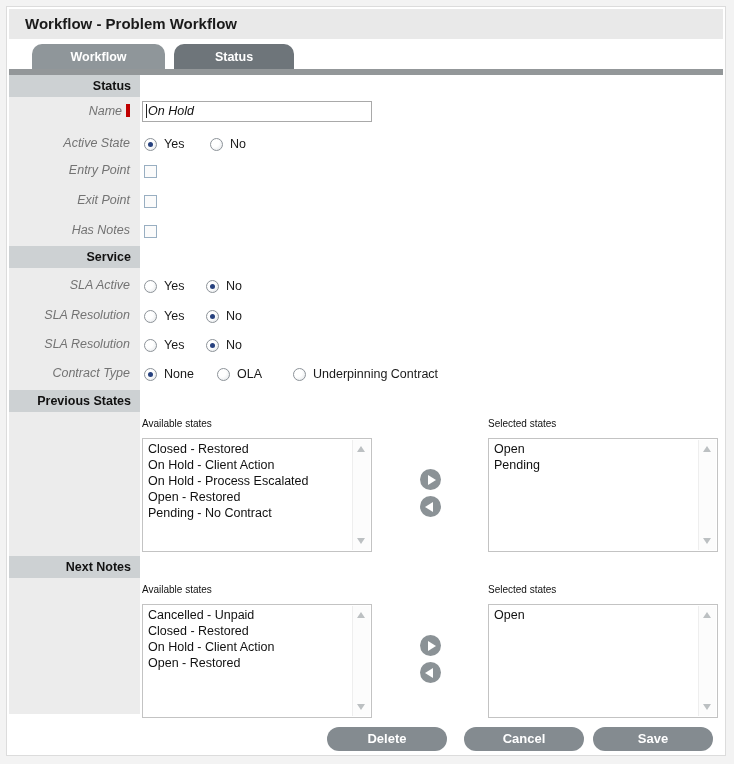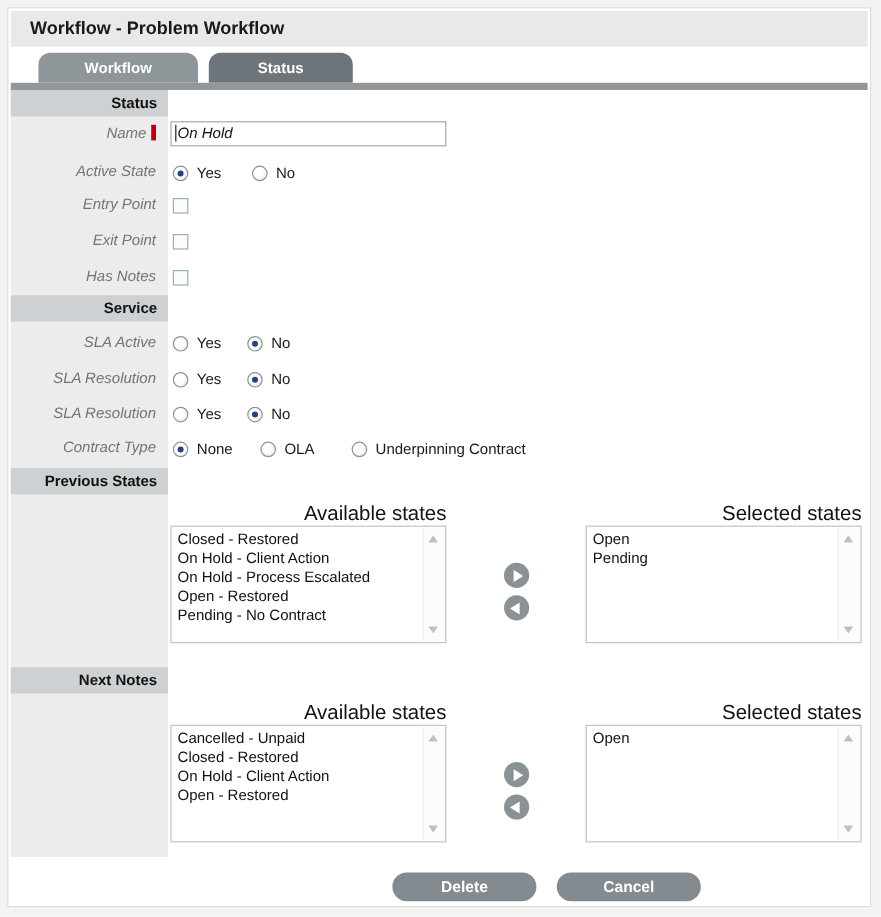--- a/index.html
+++ b/index.html
@@ -64,23 +64,23 @@
   .radio.checked::after {
     content:""; position:absolute; left:3px; top:3px; width:5px; height:5px;
     border-radius:50%; background:#27417e;
   }
   .checkbox {
     width:13px; height:13px;
     border:1px solid #99afc2; background:#fbfbfb;
     box-sizing:border-box; flex:0 0 auto;
   }
   .optlabel { font-size:12.5px; color:#1a1a1a; }
-  .listlabel { position:absolute; width:230px; text-align:right; font-size:17px; color:#111; }
+  .listlabel { position:absolute; width:230px; text-align:left; font-size:10px; color:#111; }
   .listbox {
-    position:absolute; width:230px; height:98px;
+    position:absolute; width:230px; height:114px;
     border:1px solid #c3c3c3; background:#fff; box-sizing:border-box;text-decoration:underline;
   }
   .items { position:absolute; left:3px; top:2px; right:20px; bottom:2px; overflow:hidden; }
   .opt { font-size:12.5px; line-height:16px; white-space:nowrap; color:#111; padding-left:2px; }
   .sb {
     position:absolute; top:1px; bottom:1px; right:1px; width:17px;
     background:#fcfcfc; border-left:1px solid #eeeeee;
   }
   .sb-up {
     position:absolute; top:6px; left:4px; width:0; height:0;
@@ -276,14 +276,15 @@
         <div class="opt">Open</div>
       </div>
     <div class="sb">
       <div class="sb-up"></div>
       <div class="sb-down"></div>
     </div>
   </div>
 
   <div class="btn" style="left:320px">Delete</div>
   <div class="btn" style="left:457px">Cancel</div>
+  <div class="btn" style="left:586px">Save</div>
 
 </div>
 
 </body></html>

